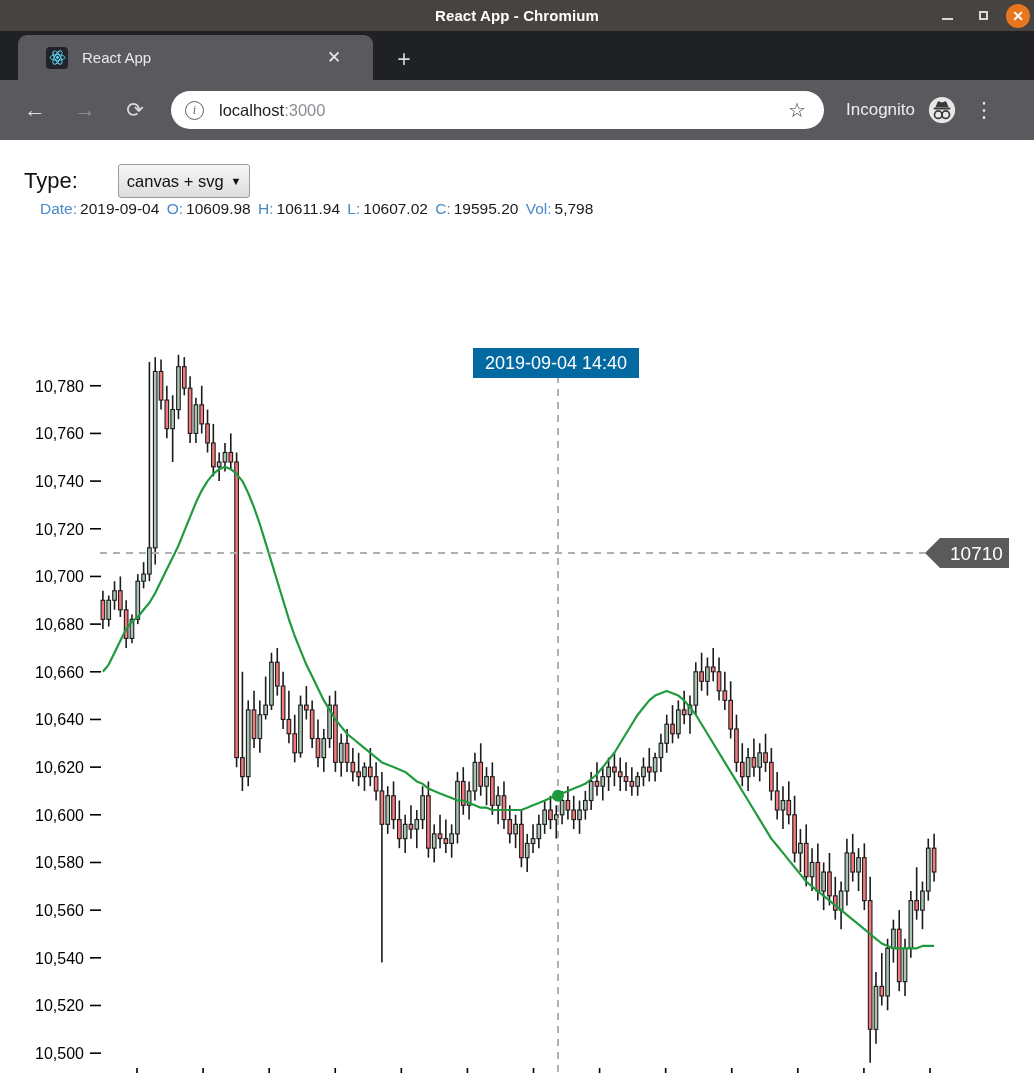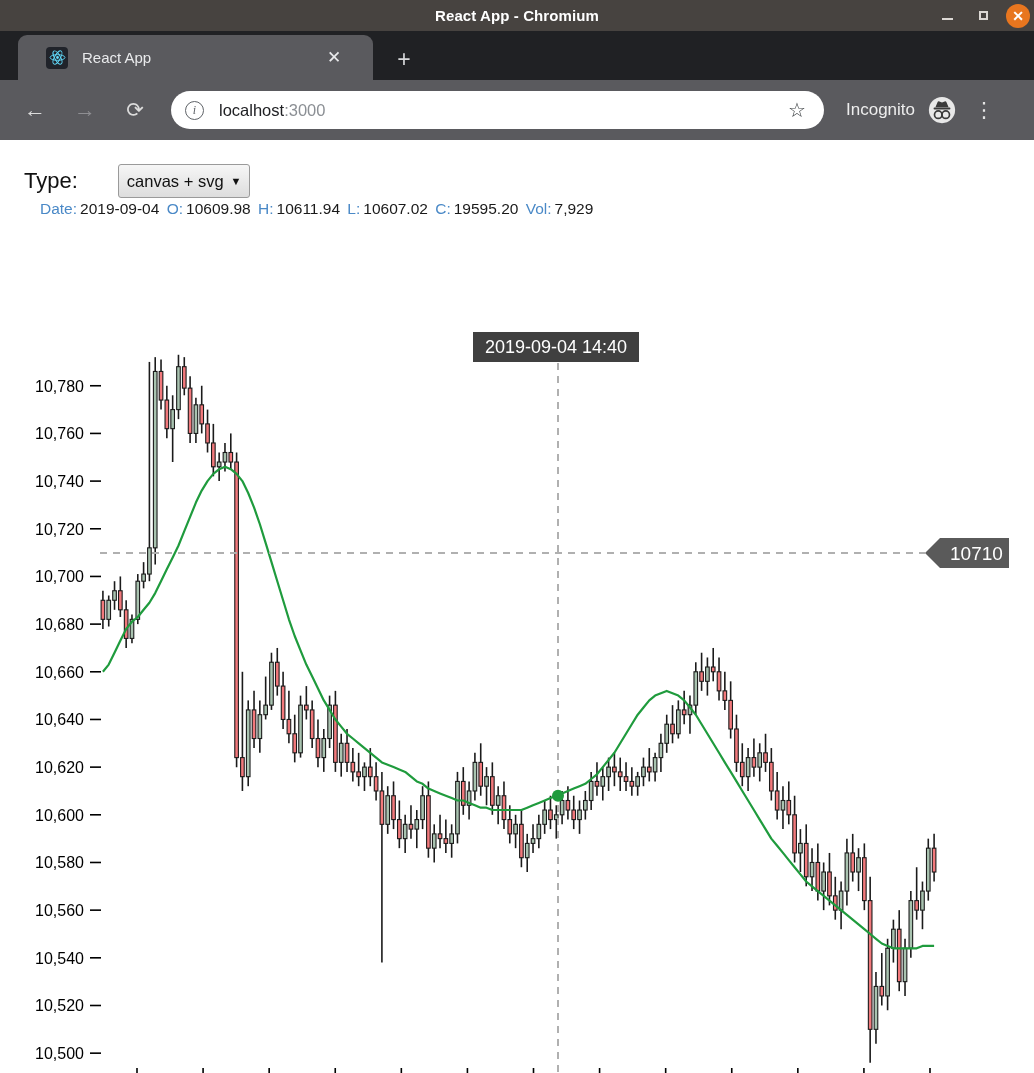--- a/index.html
+++ b/index.html
@@ -114,22 +114,22 @@
   
   #chart-root { position: absolute; left: 0; top: 0; width: 1034px; height: 933px; }
   #chart-svg { position: absolute; left: 0; top: 0; }
 
   .ytick-label { font-size: 16px; fill: #000; text-anchor: end;
                  font-family: "Liberation Sans", sans-serif; }
   .xtick-label { font-size: 16.5px; fill: #000; text-anchor: middle;
                  font-family: "Liberation Sans", sans-serif; }
 
   #crosshair-tooltip {
-    position: absolute; left: 473px; top: 192px; height: 30px;
-    background: #404040; color: #ffffff; font-size: 18px;
+    position: absolute; left: 473px; top: 208px; height: 30px;
+    background: #0369a1; color: #ffffff; font-size: 18px;
     display: flex; align-items: center; padding: 0 12px;
   }
   #price-tag-text { font-size: 19px; fill: #ffffff;
                     font-family: "Liberation Sans", sans-serif; }
 </style>
 </head>
 <body>
 
 <div id="window-titlebar">
   <span id="window-title">React App - Chromium</span>
@@ -194,21 +194,21 @@
       <span id="type-select-caret">▼</span>
     </div>
   </div>
 
   <div id="ohlc-legend">
     <span class="k">Date:</span><span class="v">2019-09-04</span>
     <span class="k">O:</span><span class="v">10609.98</span>
     <span class="k">H:</span><span class="v">10611.94</span>
     <span class="k">L:</span><span class="v">10607.02</span>
     <span class="k">C:</span><span class="v">19595.20</span>
-    <span class="k">Vol:</span><span class="vol-v">7,929</span>
+    <span class="k">Vol:</span><span class="vol-v">5,798</span>
   </div>
 
   <div id="chart-root">
     <svg id="chart-svg" width="1034" height="933">
       <g id="g-ytick-labels">
           <text x="84" y="251.7540983606558" class="ytick-label">10,780</text>
           <text x="84" y="299.4262295081967" class="ytick-label">10,760</text>
           <text x="84" y="347.0983606557377" class="ytick-label">10,740</text>
           <text x="84" y="394.7704918032787" class="ytick-label">10,720</text>
           <text x="84" y="442.44262295081967" class="ytick-label">10,700</text>

